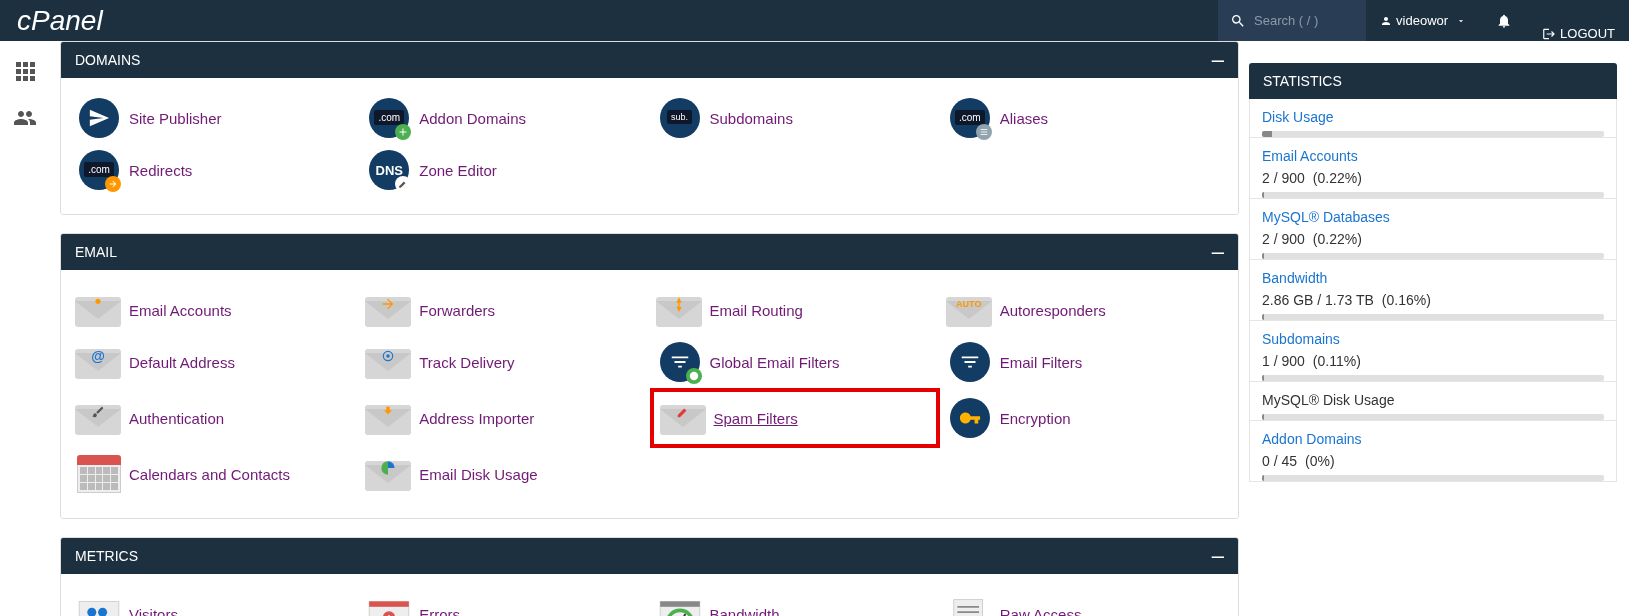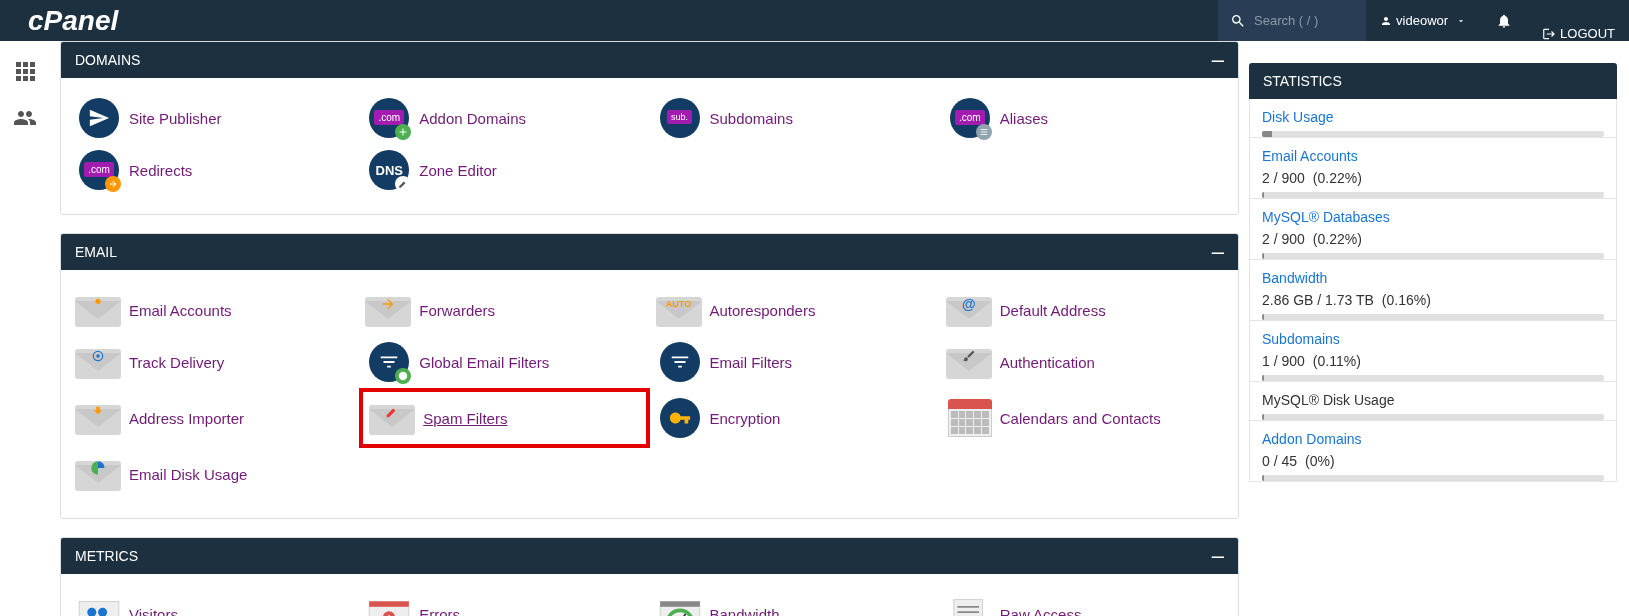--- a/index.html
+++ b/index.html
@@ -1,20 +1,20 @@
 <!DOCTYPE html>
 <html><head>
   <meta charset="utf-8">
   <style>
     * { margin: 0; padding: 0; box-sizing: border-box; }
     body { font-family: "Helvetica Neue", Helvetica, Arial, sans-serif; font-size: 14px; color: #333; background: #fff; }
     
     
     .topbar { background: #1d3040; height: 41px; display: flex; align-items: center; color: #fff; }
-    .logo { font-style: italic; font-weight: bold; font-size: 28px; padding: 0 28px; color: #fff; }
+    .logo { font-style: italic; font-weight: normal; font-size: 28px; padding: 0 17px; color: #fff; }
     .logo .cp { font-style: italic; }
     .topbar-right { margin-left: auto; display: flex; align-items: stretch; height: 100%; }
     .search-wrap { display: flex; align-items: center; background: #293e54; padding: 0 12px; }
     .search-wrap svg { width: 16px; height: 16px; fill: #fff; margin-right: 8px; }
     .search-wrap input { background: transparent; border: none; color: #fff; outline: none; width: 100px; font-size: 13px; }
     .search-wrap input::placeholder { color: #8a9aa9; }
     .user-btn { display: flex; align-items: center; padding: 0 14px; background: #1d3040; color: #fff; cursor: pointer; font-size: 13px; }
     .user-btn svg.person { width: 12px; height: 12px; fill: #fff; margin-right: 4px; }
     .user-btn svg.caret { width: 10px; height: 10px; fill: #fff; margin-left: 8px; }
     .bell-btn { display: flex; align-items: center; padding: 0 16px; background: #1d3040; cursor: pointer; }
@@ -53,21 +53,21 @@
     .progress .bar { height: 100%; background: #888; }
     
     
     .circ { width: 40px; height: 40px; border-radius: 50%; background: #123c63; display: flex; align-items: center; justify-content: center; position: relative; }
     .circ svg { width: 22px; height: 22px; fill: #fff; }
     .env-icon { width: 62px; height: 34px; position: relative; }
     .env-back { width: 46px; height: 30px; background: #d6d6d6; border-radius: 3px; position: absolute; bottom: 0; }
     .env-flap { width: 0; height: 0; border-left: 23px solid transparent; border-right: 23px solid transparent; border-top: 18px solid #c8c8c8; position: absolute; top: 8px; }
     .env-inner { width: 18px; height: 18px; border-radius: 50%; position: absolute; top: 2px; left: 14px; display: flex; align-items: center; justify-content: center; }
     
-    .dotcom-badge { background: #a21caf; color: #fff; font-size: 10px; padding: 2px 4px; border-radius: 2px; position: absolute; top: 12px; }
+    .dotcom-badge { background: #0f172a; color: #fff; font-size: 10px; padding: 2px 4px; border-radius: 2px; position: absolute; top: 12px; }
     .minibadge { width: 16px; height: 16px; border-radius: 50%; position: absolute; bottom: -2px; right: -2px; display: flex; align-items: center; justify-content: center; }
     
     .cal-icon { width: 44px; height: 38px; position: relative; }
     .cal-top { height: 10px; background: #d9534f; border-radius: 3px 3px 0 0; }
     .cal-body { height: 28px; background: #eee; border: 1px solid #ccc; border-top: none; display: grid; grid-template-columns: repeat(5, 1fr); grid-template-rows: repeat(3, 1fr); gap: 1px; padding: 2px; }
     .cal-cell { background: #bbb; }
   </style>
 </head>
 <body>
 
@@ -242,20 +242,34 @@
                 </div>
               </div>
             <a>Forwarders</a>
           </div>
           <div class="app">
             <div class="icon-wrap">
                 <div class="env-icon">
                   <div class="env-back"></div>
                   <div class="env-flap"></div>
                   <div class="env-inner">
+                    <svg viewBox="0 0 24 24" style="width:16px;height:16px;fill:#ff9800">
+                      <path d="M12 2l4 8h-3v6h3l-4 8-4-8h3v-6H8z"></path>
+                    </svg>
+                  </div>
+                </div>
+              </div>
+            <a>Email Routing</a>
+          </div>
+          <div class="app">
+            <div class="icon-wrap">
+                <div class="env-icon">
+                  <div class="env-back"></div>
+                  <div class="env-flap"></div>
+                  <div class="env-inner">
                     <span style="color:#ff9800;font-size:9px;font-weight:bold">AUTO</span>
                   </div>
                 </div>
               </div>
             <a>Autoresponders</a>
           </div>
           <div class="app">
             <div class="icon-wrap">
                 <div class="env-icon">
                   <div class="env-back"></div>

